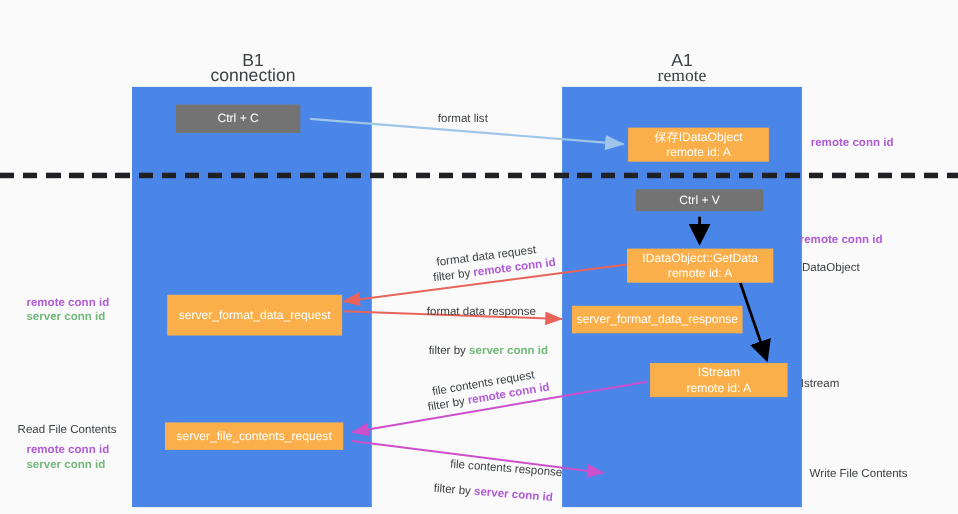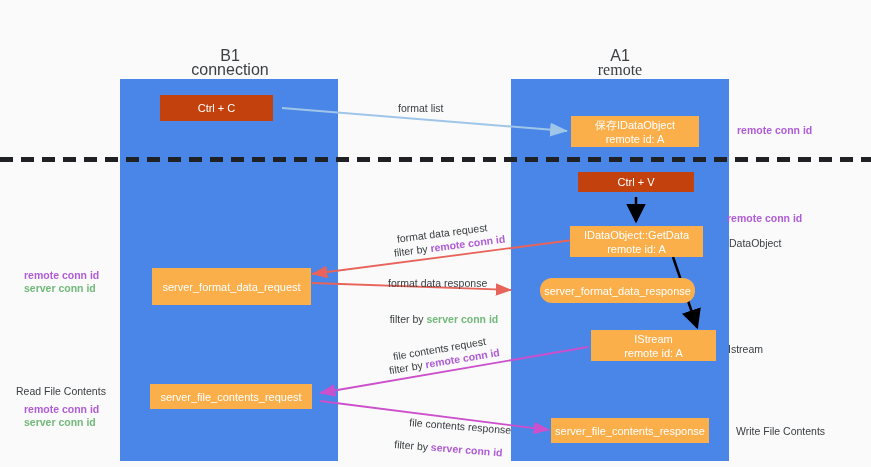--- a/index.html
+++ b/index.html
@@ -55,21 +55,21 @@
     display: flex;
     flex-direction: column;
     align-items: center;
     justify-content: center;
     color: #ffffff;
     font-size: 11px;
     line-height: 14px;
     text-align: center;
     white-space: pre;
   }
-  .box.green { background: #c2410c; }
+  .box.green { background: #737373; }
   .box.orange { background: #fbaf4b; }
 
   
   #divider {
     position: absolute;
     left: 0;
     top: 157px;
     width: 871px;
     height: 5px;
     background: repeating-linear-gradient(
@@ -180,36 +180,33 @@
 
   <div class="box orange" style="left:570px; top:226px; width:133px; height:31px;">
     <span>IDataObject::GetData</span>
     <span>remote id: A</span>
   </div>
 
   <div class="box orange" style="left:152px; top:268px; width:159px; height:37px;">
     <span>server_format_data_request</span>
   </div>
 
-  <div class="box orange" style="left:540px; top:278px; width:155px; height:25px;border-radius:12px;">
+  <div class="box orange" style="left:520px; top:278px; width:155px; height:25px;">
     <span>server_format_data_response</span>
   </div>
 
   <div class="box orange" style="left:591px; top:330px; width:125px; height:31px;">
     <span>IStream</span>
     <span>remote id: A</span>
   </div>
 
   <div class="box orange" style="left:150px; top:384px; width:162px; height:25px;">
     <span>server_file_contents_request</span>
   </div>
 
-  <div class="box orange" style="left:551px; top:418px; width:158px; height:25px;">
-    <span>server_file_contents_response</span>
-  </div>
 
   <div class="lbl" style="left:398px; top:101px;">format list</div>
 
   <div class="lbl rot" style="left:388px; top:219px; transform: rotate(-7.3deg);">
     <span>format data request</span>
   </div>
   <div class="lbl rot" style="left:385px; top:233px; transform: rotate(-7.3deg);">
     <span>filter by </span><span class="pk">remote conn id</span>
   </div>
 

